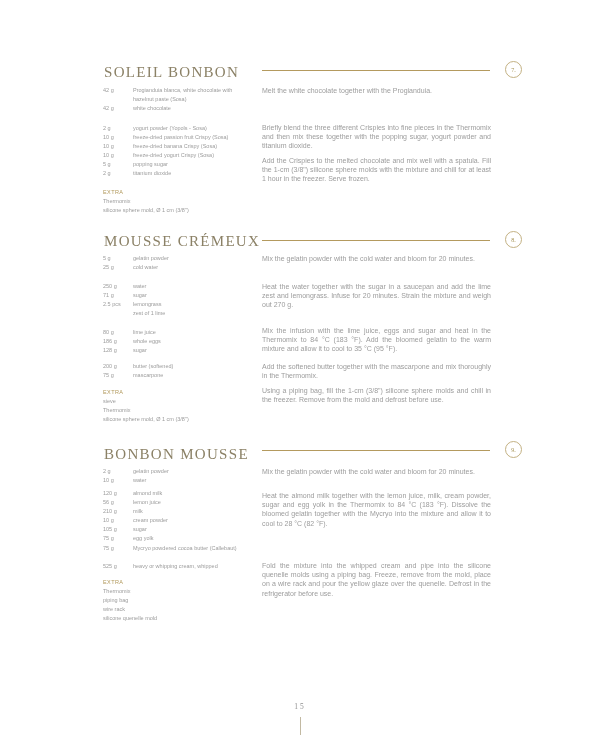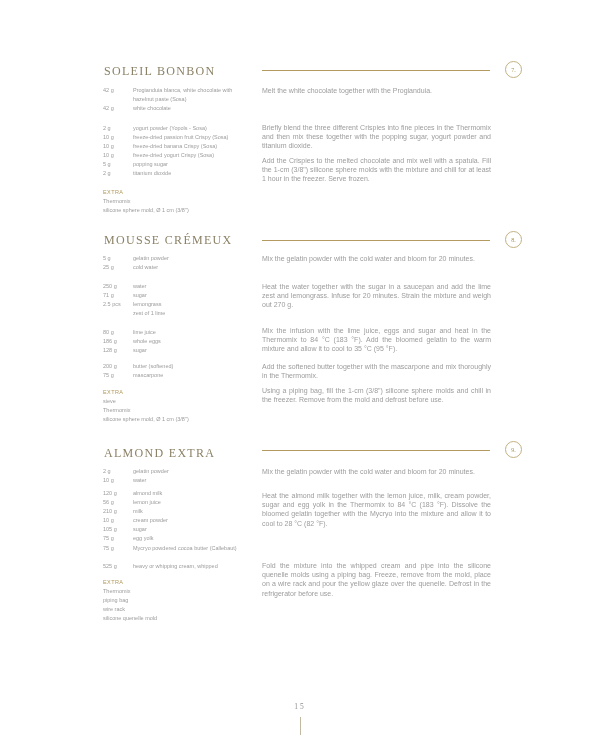--- a/index.html
+++ b/index.html
@@ -4,21 +4,21 @@
 <style>
   html,body{margin:0;padding:0;background:#ffffff;}
   .page{
     position:relative;width:600px;height:750px;background:#ffffff;overflow:hidden;
     font-family:"Liberation Sans",sans-serif;
   }
   .abs{position:absolute;}
   .recipe-title{
     left:104px;
     font-family:"Liberation Serif",serif;
-    font-size:12px;letter-spacing:1.3px;color:#8b8166;white-space:nowrap;
+    font-size:15px;letter-spacing:1.3px;color:#8b8166;white-space:nowrap;
   }
   .rule{left:262px;width:228px;height:1px;background:#b49a5e;}
   .badge{
     left:505px;width:15px;height:15px;border:1px solid #c3b183;border-radius:50%;
     display:flex;align-items:center;justify-content:center;
     font-family:"Liberation Serif",serif;font-size:6px;color:#a59253;
   }
   .ing-group{left:103px;width:150px;font-size:5.5px;line-height:9.1px;color:#9c9c9c;}
   .ing-row{display:flex;}
   .ing-qty{width:30px;flex:none;}
@@ -162,21 +162,21 @@
     <div>Thermomix</div>
     <div>silicone sphere mold, Ø 1 cm (3/8")</div>
   </div>
 
   <p class="abs step" style="top:254px;">Mix the gelatin powder with the cold water and bloom for 20 minutes.</p>
   <p class="abs step" style="top:282px;">Heat the water together with the sugar in a saucepan and add the lime zest and lemongrass. Infuse for 20 minutes. Strain the mixture and weigh out 270 g.</p>
   <p class="abs step" style="top:326px;">Mix the infusion with the lime juice, eggs and sugar and heat in the Thermomix to 84 °C (183 °F). Add the bloomed gelatin to the warm mixture and allow it to cool to 35 °C (95 °F).</p>
   <p class="abs step" style="top:362px;">Add the softened butter together with the mascarpone and mix thoroughly in the Thermomix.</p>
   <p class="abs step" style="top:386px;">Using a piping bag, fill the 1-cm (3/8") silicone sphere molds and chill in the freezer. Remove from the mold and defrost before use.</p>
 
-  <div class="abs recipe-title" style="top:446px;">ALMOND EXTRA</div>
+  <div class="abs recipe-title" style="top:446px;">BONBON MOUSSE</div>
   <div class="abs rule" style="top:450px;"></div>
   <div class="abs badge" style="top:441px;">
       <span>9.</span>
     </div>
 
   <div class="abs ing-group" style="top:467px;">
     <div class="ing-row">
       <span class="ing-qty">2 g</span>
       <span class="ing-name">gelatin powder</span>
     </div>

